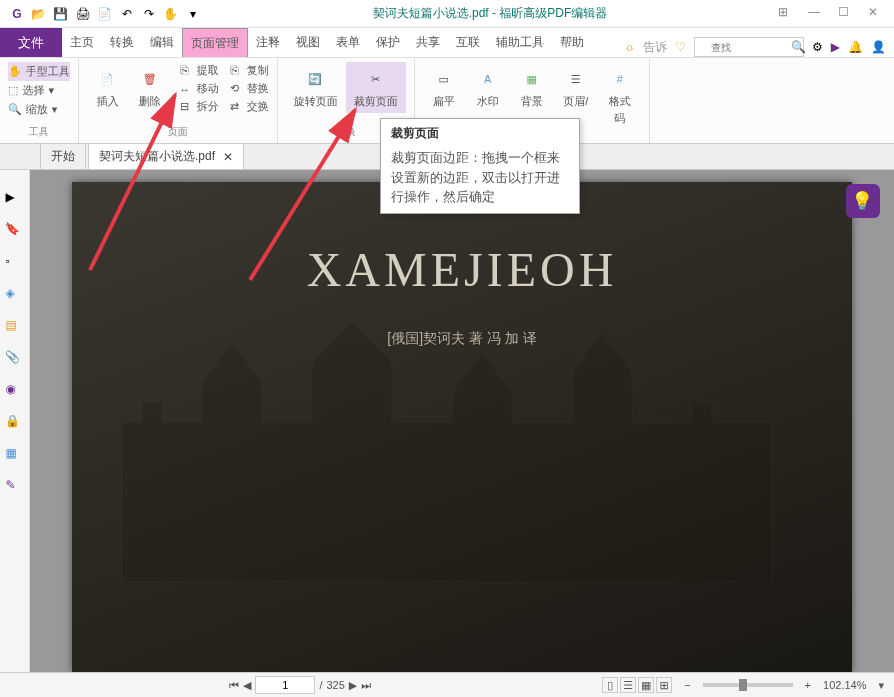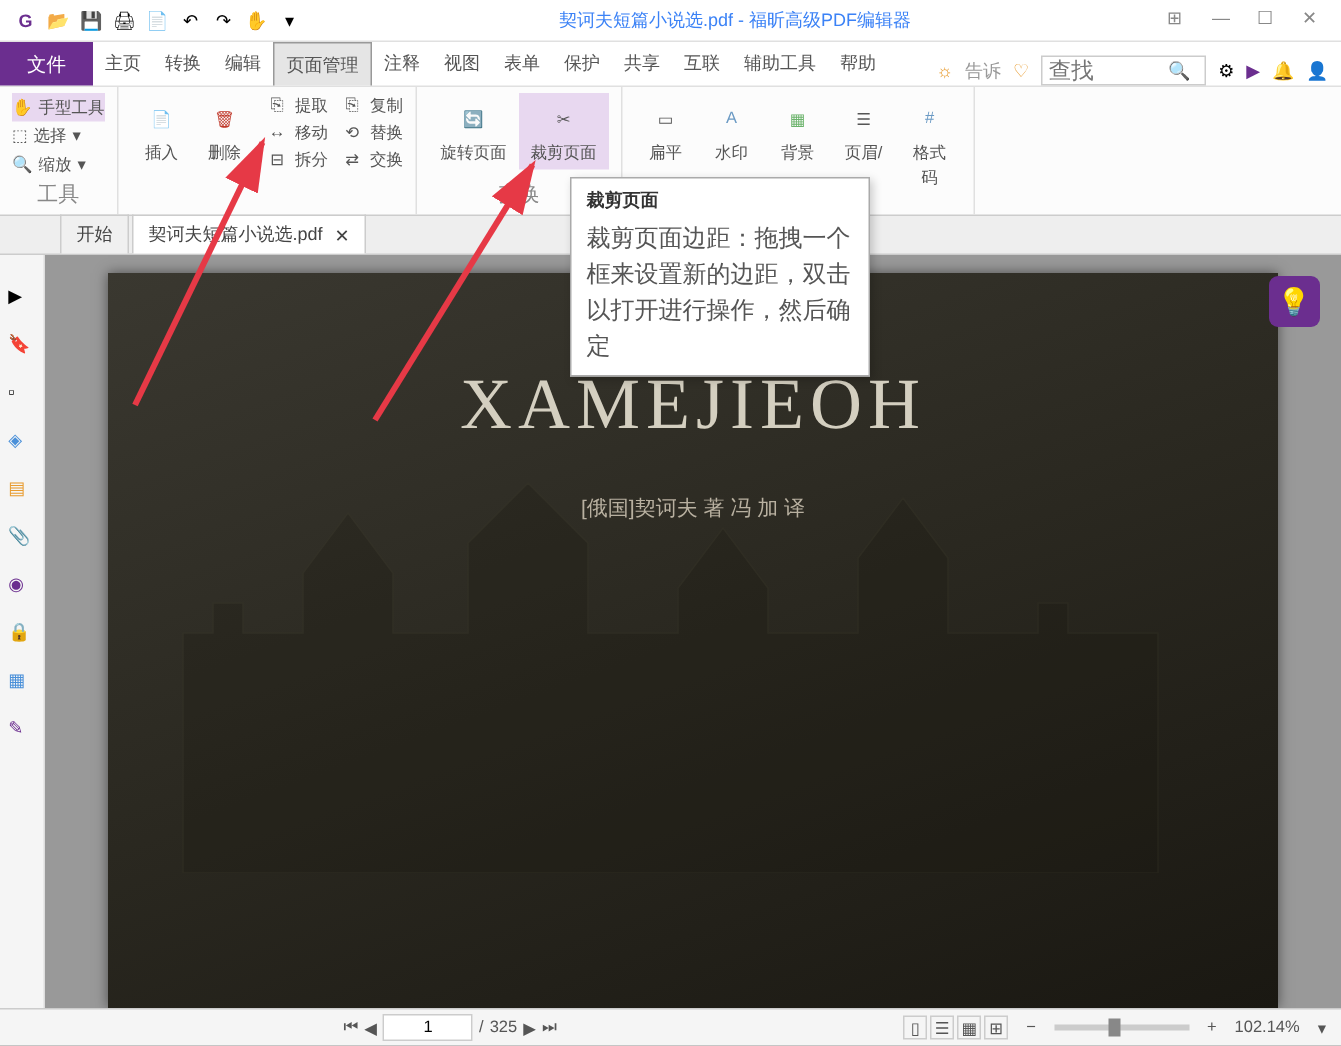--- a/index.html
+++ b/index.html
@@ -1,35 +1,35 @@
 <!DOCTYPE html>
 <html><head>
 <meta charset="utf-8">
 <style>
 * { margin: 0; padding: 0; box-sizing: border-box; }
 body { font-family: "Microsoft YaHei", sans-serif; font-size: 12px; background: #f5f5f5; overflow: hidden; width: 894px; height: 697px; position: relative; }
 
 .titlebar { height: 28px; background: #fff; display: flex; align-items: center; padding: 0 8px; border-bottom: 1px solid #e0e0e0; }
 .titlebar-left { display: flex; gap: 4px; align-items: center; }
 .titlebar-left .ico { width: 18px; height: 18px; display: flex; align-items: center; justify-content: center; cursor: pointer; }
-.titlebar-title { flex: 1; text-align: center; color: #3b82f6; font-size: 12px; }
+.titlebar-title { flex: 1; text-align: center; color: #0f766e; font-size: 12px; }
 .titlebar-right { display: flex; gap: 12px; align-items: center; }
 .titlebar-right .ico { width: 18px; height: 18px; cursor: pointer; color: #888; }
 
 .menubar { height: 30px; background: #fff; display: flex; align-items: flex-end; padding: 0; border-bottom: 1px solid #e0e0e0; }
 .file-btn { background: #6b2e8f; color: #fff; padding: 0 18px; height: 100%; display: flex; align-items: center; font-size: 13px; }
 .menu-item { padding: 0 8px; height: 100%; display: flex; align-items: center; color: #555; cursor: pointer; font-size: 12px; }
-.menu-item.active { border: 1px solid #999; border-bottom: none; background: #e5e5e5; }
+.menu-item.active { border: 1px solid #999; border-bottom: none; background: #f9a8d4; }
 .menubar-right { margin-left: auto; display: flex; align-items: center; gap: 8px; padding-right: 8px; }
 .search-box { border: 1px solid #ccc; width: 110px; height: 20px; display: flex; align-items: center; padding: 0 4px; }
-.search-box input { border: none; outline: none; width: 80px; font-size: 15px; }
+.search-box input { border: none; outline: none; width: 80px; font-size: 10px; margin-left: 12px; }
 
 .ribbon { height: 86px; background: #fcfcfc; display: flex; border-bottom: 1px solid #ccc; }
 .ribbon-group { border-right: 1px solid #e0e0e0; padding: 4px 8px; display: flex; flex-direction: column; }
-.ribbon-group-label { text-align: center; color: #888; font-size: 14px; margin-top: auto; }
+.ribbon-group-label { text-align: center; color: #888; font-size: 10px; margin-top: auto; }
 .hand-tool { background: #e8d8f0; padding: 2px 6px; display: flex; align-items: center; gap: 4px; }
 .tool-row { display: flex; align-items: center; gap: 4px; padding: 2px 0; font-size: 11px; color: #555; }
 .big-btn { display: flex; flex-direction: column; align-items: center; gap: 2px; padding: 4px 8px; cursor: pointer; font-size: 11px; color: #555; }
 .big-btn.highlight { background: #e8d8f0; }
 .big-btn .bicon { width: 26px; height: 26px; display: flex; align-items: center; justify-content: center; }
 .small-btn-grid { display: grid; grid-template-columns: auto auto; gap: 2px 8px; }
 .small-btn { display: flex; align-items: center; gap: 4px; font-size: 11px; color: #555; cursor: pointer; }
 .small-btn .sicon { width: 16px; height: 16px; display: flex; align-items: center; justify-content: center; }
 
 .tabs { height: 26px; background: #eee; display: flex; align-items: flex-end; padding-left: 40px; border-bottom: 1px solid #ccc; }
@@ -44,21 +44,21 @@
 .page { margin-top: 12px; width: 780px; height: 490px; background: #737373; position: relative; box-shadow: 0 0 8px rgba(0,0,0,0.5); }
 .page-content { position: absolute; inset: 0; background: linear-gradient(160deg, #3a3830 0%, #2a2820 50%, #1a1812 100%); }
 .book-title-en { position: absolute; top: 60px; left: 50%; transform: translateX(-50%); color: #d4cfc0; font-size: 48px; font-family: serif; letter-spacing: 4px; font-weight: 300; }
 .book-author { position: absolute; top: 148px; left: 50%; transform: translateX(-50%); color: #b8b0a0; font-size: 14px; }
 .book-title-cn { position: absolute; top: 220px; left: 50%; transform: translateX(-50%); color: #e8e0d0; font-size: 110px; font-family: "KaiTi", serif; letter-spacing: 8px; }
 .castle { position: absolute; top: 120px; left: 0; right: 0; height: 280px; opacity: 0.25; }
 .bulb { position: absolute; top: 14px; right: 14px; width: 34px; height: 34px; background: #6b2e8f; border-radius: 6px; display: flex; align-items: center; justify-content: center; color: #ffcc00; font-size: 18px; }
 
 .tooltip { position: absolute; left: 380px; top: 118px; width: 200px; background: #fff; border: 1px solid #aaa; padding: 6px 10px; box-shadow: 2px 2px 6px rgba(0,0,0,0.2); z-index: 100; }
 .tooltip-title { font-weight: bold; font-size: 12px; margin-bottom: 6px; color: #333; }
-.tooltip-body { font-size: 16px; color: #555; line-height: 1.5; }
+.tooltip-body { font-size: 13px; color: #555; line-height: 1.5; }
 
 .arrow { position: absolute; z-index: 50; }
 .arrow1 { left: 80px; top: 90px; }
 .arrow2 { left: 240px; top: 100px; }
 
 .statusbar { height: 25px; background: #f5f5f5; border-top: 1px solid #ccc; display: flex; align-items: center; padding: 0 10px; gap: 12px; font-size: 11px; color: #555; }
 .statusbar .spacer { flex: 1; }
 .page-nav { display: flex; align-items: center; gap: 4px; }
 .page-input { border: 1px solid #ccc; width: 60px; text-align: center; height: 18px; font-size: 11px; }
 .view-btns { display: flex; gap: 2px; }
@@ -167,20 +167,21 @@
           <div class="small-btn">
               <span class="sicon">⊟</span>
               <span>拆分</span>
             </div>
           <div class="small-btn">
               <span class="sicon">⇄</span>
               <span>交换</span>
             </div>
         </div>
       </div>
+      <div class="ribbon-group-label">页面</div>
     </div>
   </div>
 
   <div class="ribbon-group" style="flex-direction:column">
     <div style="display:flex">
       <div class="big-btn">
         <div class="bicon">🔄</div>
         <span>旋转页面</span>
       </div>
       <div class="big-btn highlight">

